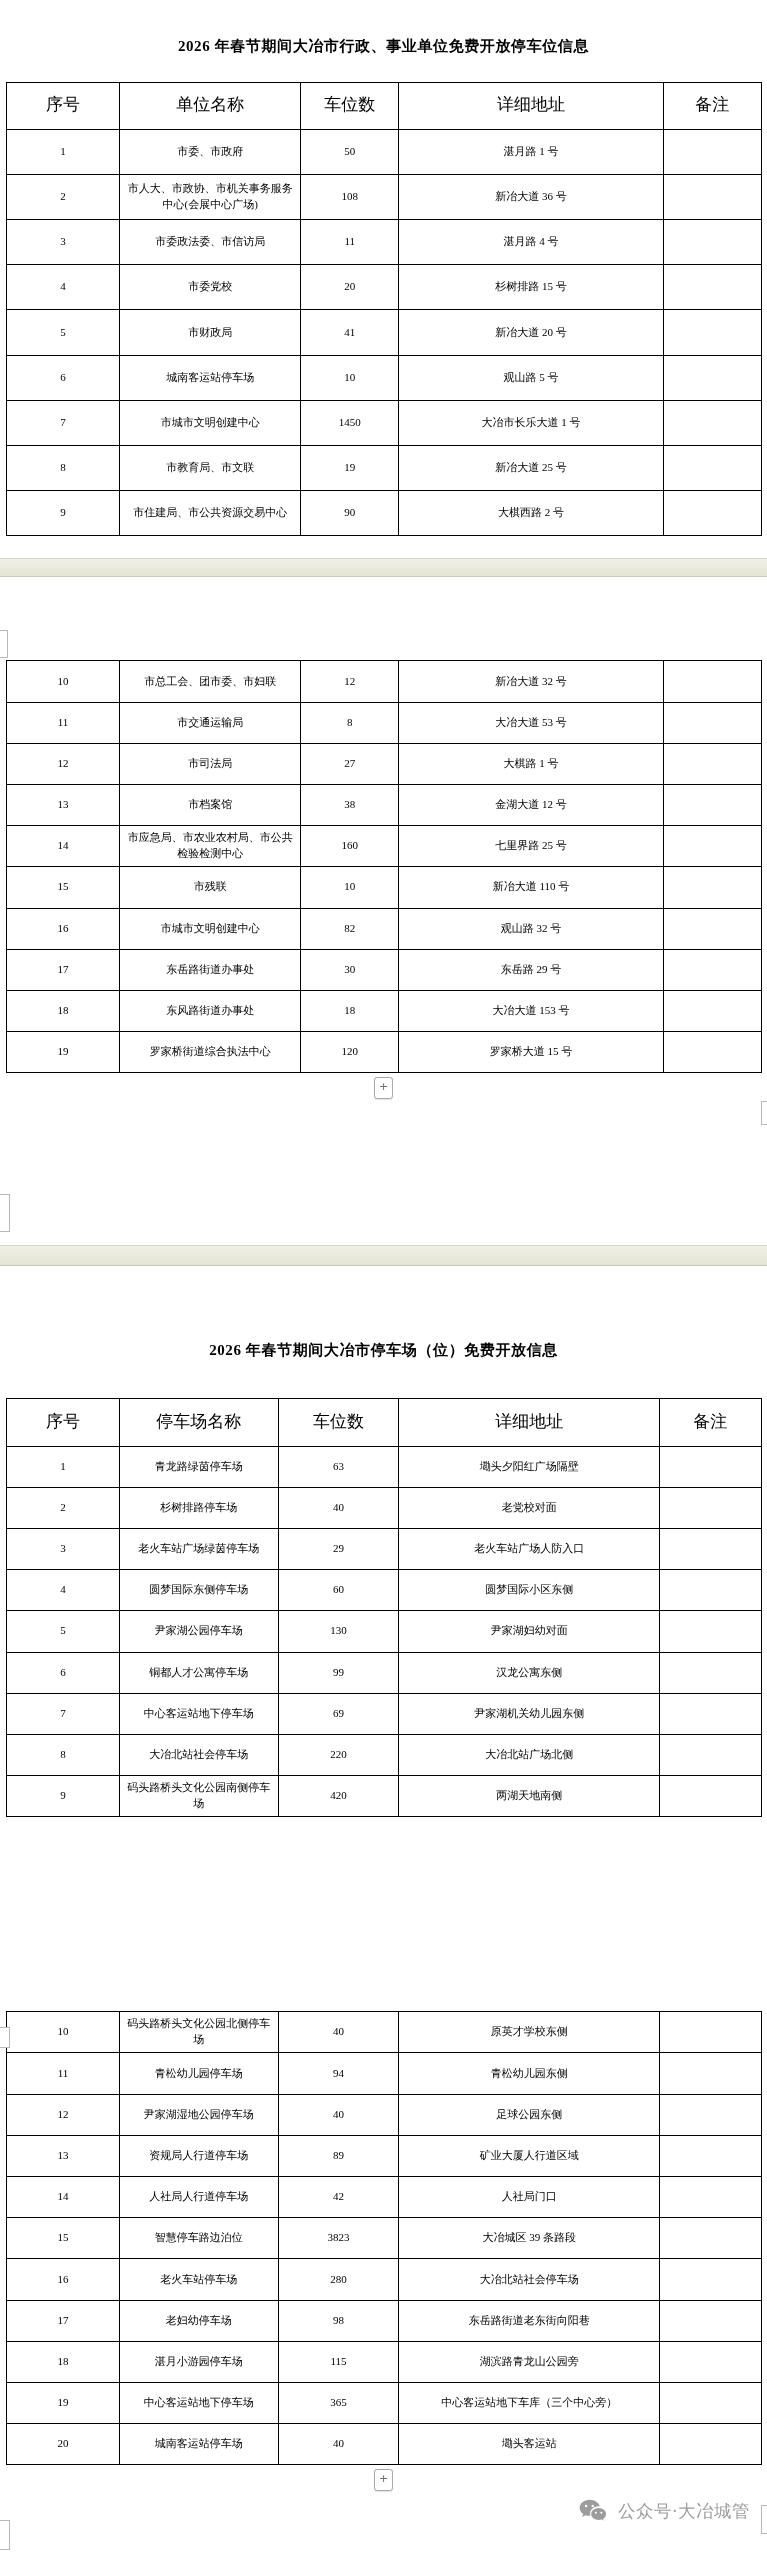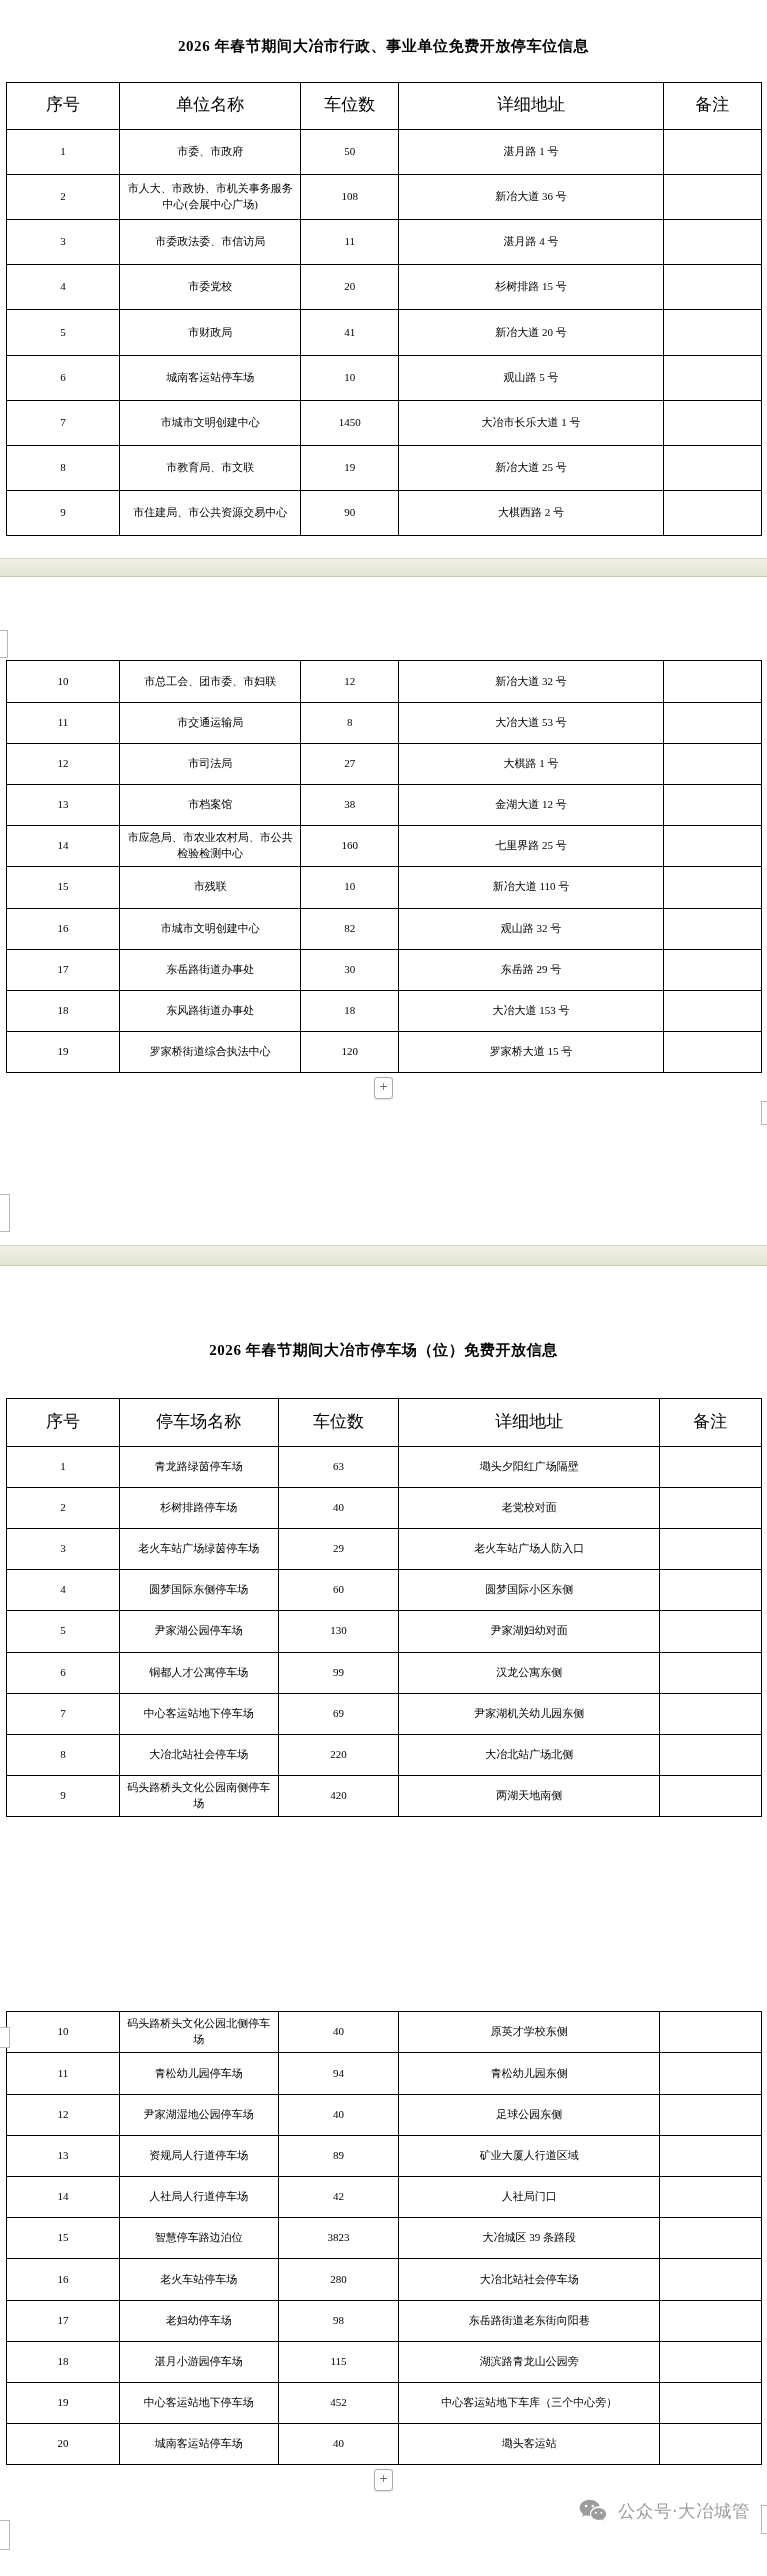--- a/index.html
+++ b/index.html
@@ -439,21 +439,21 @@
         <tr>
           <td>18</td>
           <td>湛月小游园停车场</td>
           <td>115</td>
           <td>湖滨路青龙山公园旁</td>
           <td></td>
         </tr>
         <tr>
           <td>19</td>
           <td>中心客运站地下停车场</td>
-          <td>452</td>
+          <td>365</td>
           <td>中心客运站地下车库（三个中心旁）</td>
           <td></td>
         </tr>
         <tr>
           <td>20</td>
           <td>城南客运站停车场</td>
           <td>40</td>
           <td>墈头客运站</td>
           <td></td>
         </tr>

